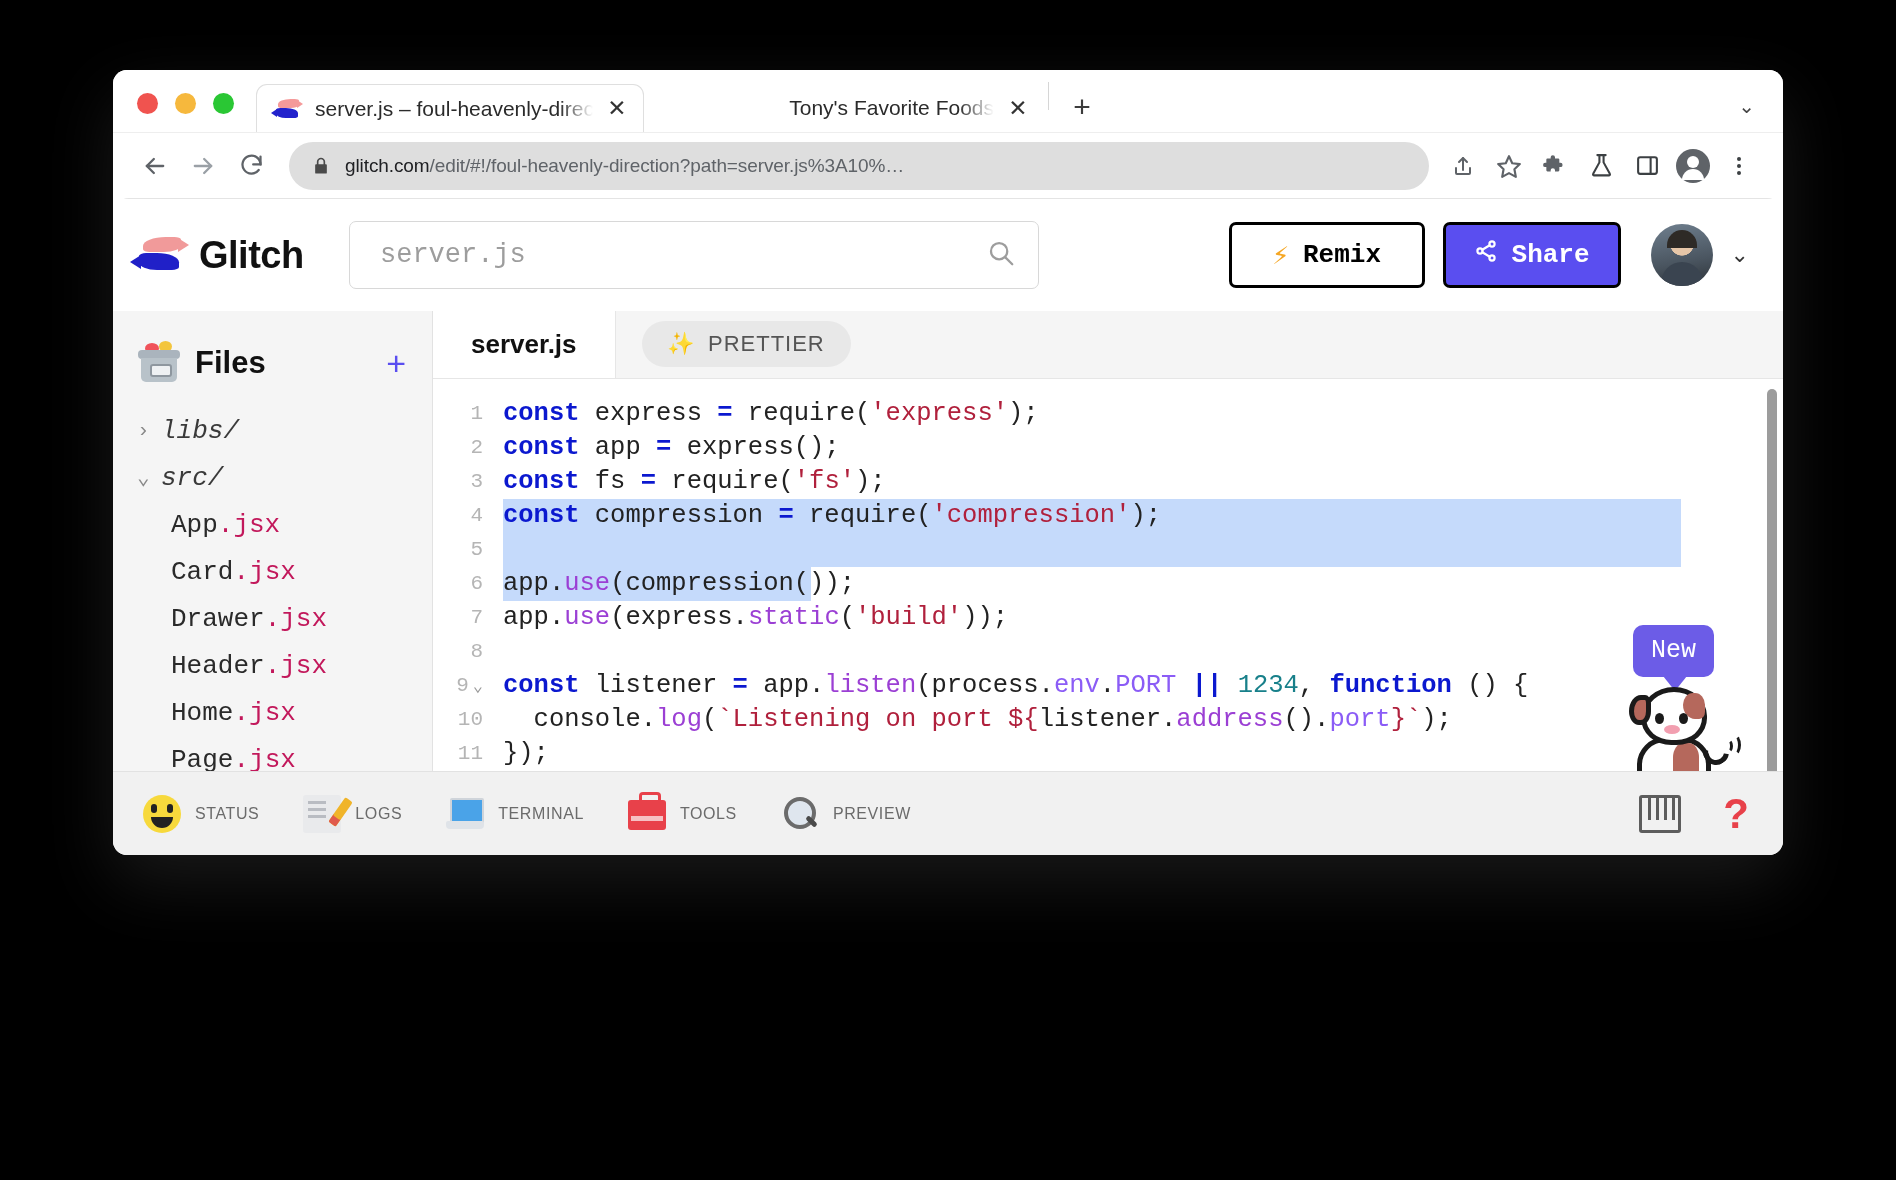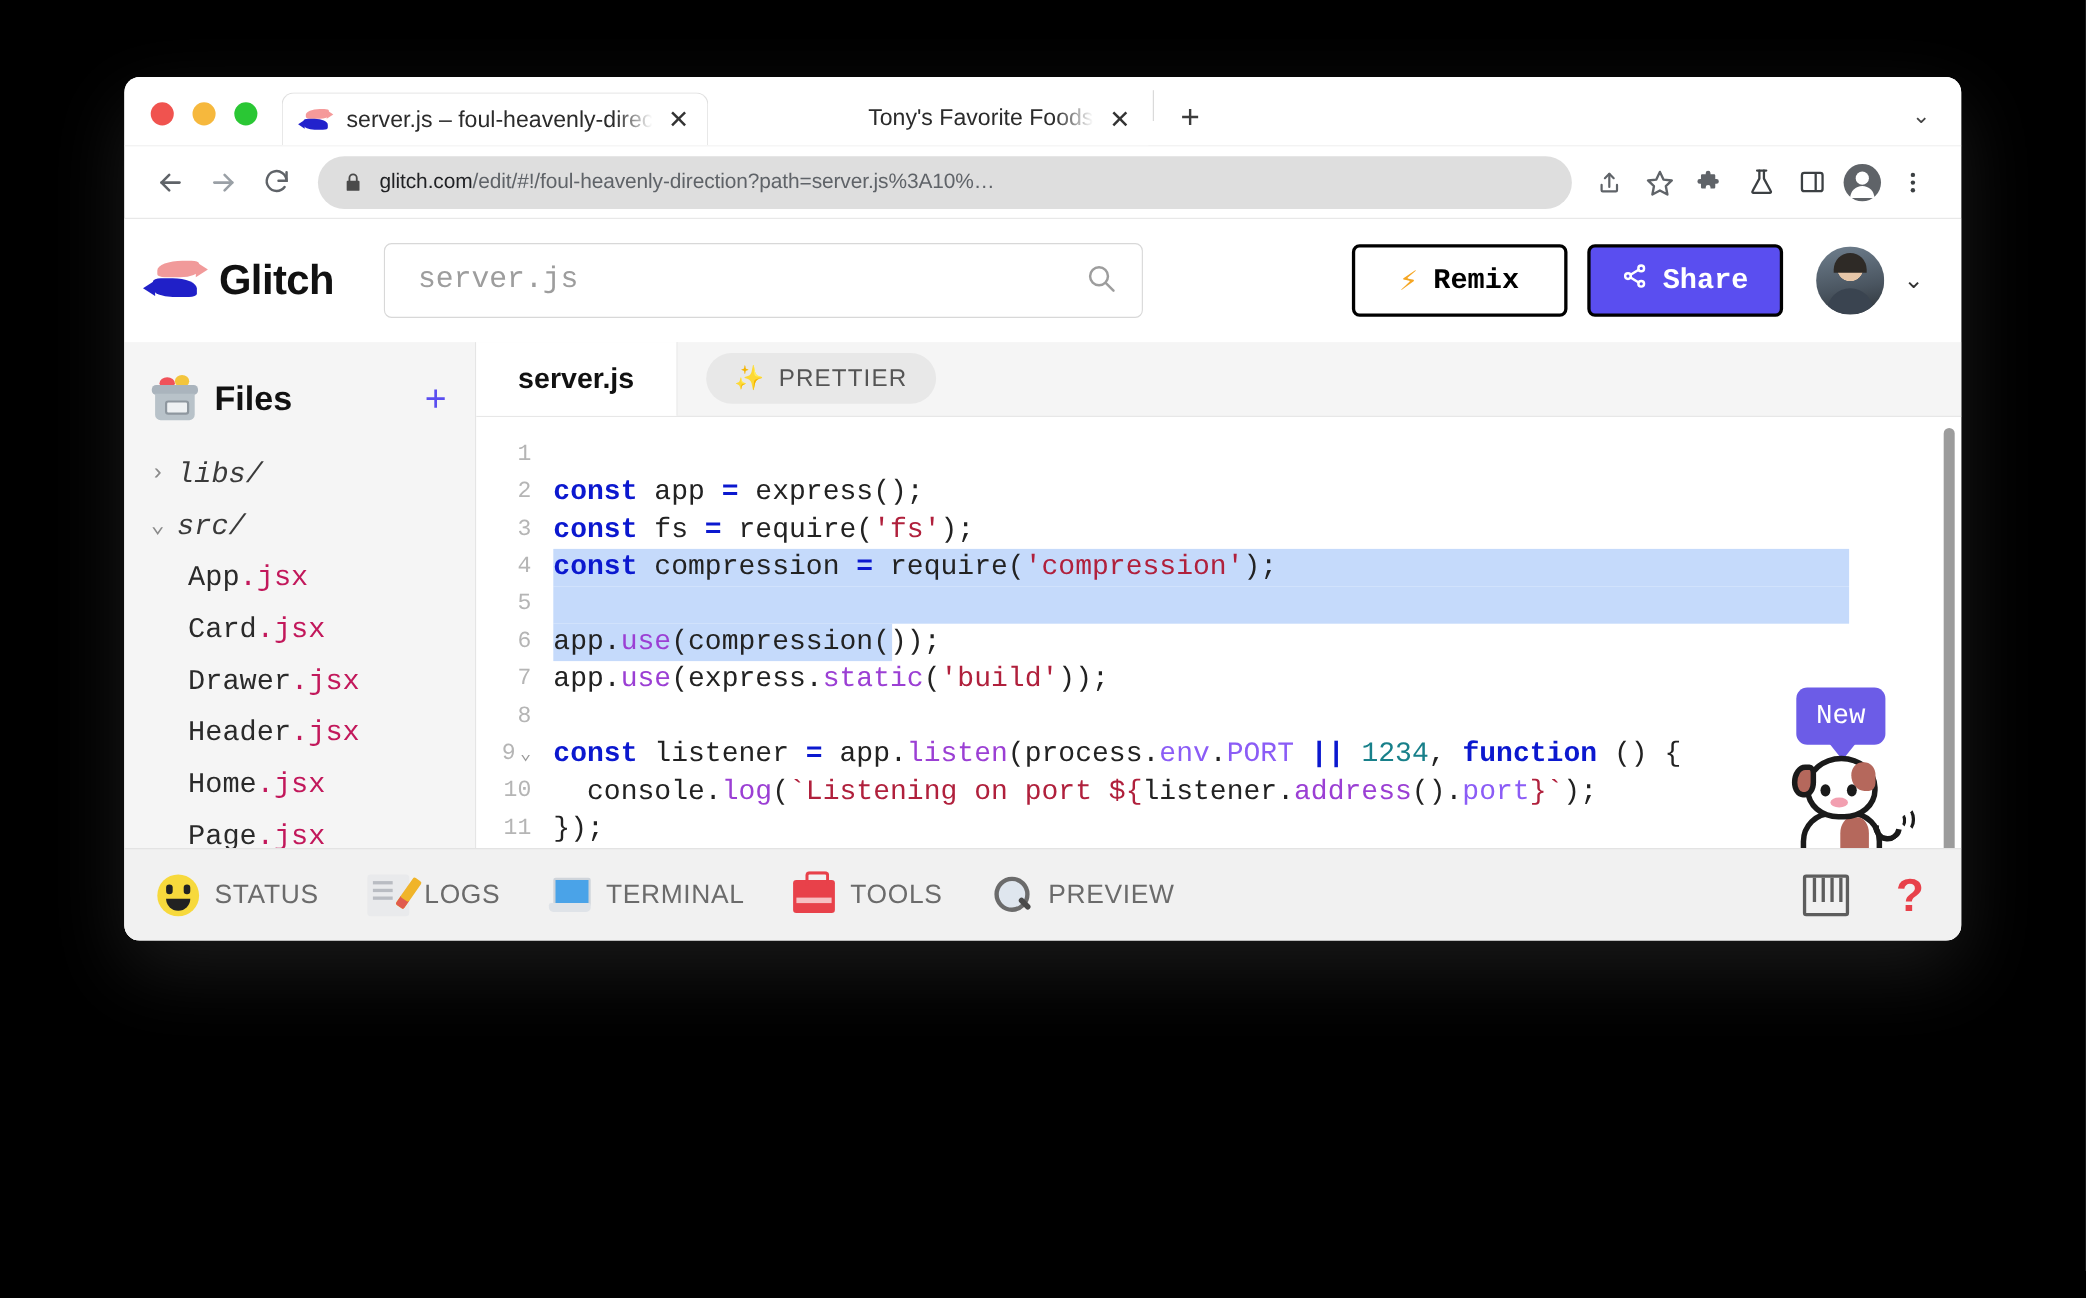--- a/index.html
+++ b/index.html
@@ -85,21 +85,21 @@
     font-size: 19px; color:#202124; white-space: nowrap; overflow: hidden;
     flex: 1 1 auto; letter-spacing: -0.1px;
   }
   .urltext .dim { color:#5f6368; }
   .omniicon { width: 44px; height:44px; display:flex; align-items:center; justify-content:center; color:#5f6368; flex:none; margin-left:2px; }
   .avatar-omni { width: 34px; height:34px; border-radius:50%; background:#5f6368; position:relative; }
   .avatar-omni:before{content:''; position:absolute; left:50%; top:7px; transform:translateX(-50%); width:12px; height:12px; border-radius:50%; background:#fff;}
   .avatar-omni:after{content:''; position:absolute; left:50%; bottom:3px; transform:translateX(-50%); width:22px; height:11px; border-radius:11px 11px 0 0; background:#fff;}
 
   
-  .app { position:absolute; left:0; right:0; top:128px; bottom:0; background:#fff; border-top:1px solid #e4e4e4; }
+  .app { position:absolute; left:0; right:0; top:128px; bottom:0; background:#fff; border-top:1px solid #e4e4e4;border-radius:16px; }
 
   .ghead { height: 112px; display:flex; align-items:center; padding: 0 34px 0 24px; background:#fff; }
   .logo { display:flex; align-items:center; gap: 6px; width: 212px; flex:none; }
   .logofish { position:relative; width: 56px; height: 40px; }
   .logofish .lf1 { position:absolute; left:6px; top:2px; width:38px; height:15px; background:#f19a9a; border-radius:60% 18% 45% 18%; }
   .logofish .lf1:after{content:''; position:absolute; right:-8px; top:1px; border-left:11px solid #f19a9a; border-top:7px solid transparent; border-bottom:7px solid transparent;}
   .logofish .lf2 { position:absolute; left:2px; top:18px; width:40px; height:17px; background:#2020c8; border-radius:18% 55% 18% 45%; }
   .logofish .lf2:after{content:''; position:absolute; left:-9px; top:2px; border-right:11px solid #2020c8; border-top:7px solid transparent; border-bottom:7px solid transparent;}
   .logotext { font-size: 38px; font-weight: 700; color:#111; letter-spacing:-0.5px; }
 
@@ -206,21 +206,21 @@
                border-radius:50%; border-right-color:transparent; border-top-color:transparent; transform:rotate(-35deg); }
   .wave { position:absolute; left: 92px; top: 44px; width: 22px; height: 30px; }
   .wave span { position:absolute; border: 3px solid #1a1a1a; border-radius:50%;
                border-left-color:transparent; border-bottom-color:transparent; border-top-color:transparent;}
   .wave .w1 { left:0; top:8px; width:10px; height:14px;}
   .wave .w2 { left:4px; top:3px; width:14px; height:22px;}
 
   
   .gfoot { position:absolute; left:0; right:0; bottom:0; height: 84px; background:#f1f1f1;
            display:flex; align-items:center; padding: 0 34px 0 30px; border-top:1px solid #e2e2e2; }
-  .fitem { display:flex; align-items:center; gap: 14px; margin-right: 44px; font-size: 24px; color:#6b6b6b; letter-spacing: .6px; }
+  .fitem { display:flex; align-items:center; gap: 14px; margin-right: 44px; font-size: 16px; color:#6b6b6b; letter-spacing: .6px; }
   .fspacer { flex:1 1 auto; }
   .fico { width: 38px; height: 38px; position:relative; flex:none; }
 
   .ic-status { border-radius:50%; background:#f7d93c; }
   .ic-status:before{content:''; position:absolute; left:8px; top:9px; width:6px; height:9px; background:#222; border-radius:3px;
                     box-shadow: 16px 0 0 #222;}
   .ic-status:after{content:''; position:absolute; left:8px; top:22px; width:22px; height:11px; background:#222; border-radius:0 0 11px 11px;}
   .ic-logs { background:#e9eaec; border-radius:3px; }
   .ic-logs:before{content:''; position:absolute; left:5px; top:6px; width:18px; height:3px; background:#b9bcc2;
                   box-shadow:0 7px 0 #b9bcc2, 0 14px 0 #b9bcc2;}
@@ -450,20 +450,21 @@
             <div class="prettier">
               <span class="sparkle">✨</span>
               <span>PRETTIER</span>
             </div>
           </div>
 
           <div class="code">
 
             <div class="cline">
               <span class="gutter">1</span>
+              <span class="ctext"><span class="k-const">const</span><span class="k-plain"> express </span><span class="k-op">=</span><span class="k-plain"> require(</span><span class="k-str">'express'</span><span class="k-plain">);</span></span>
             </div>
 
             <div class="cline">
               <span class="gutter">2</span>
               <span class="ctext"><span class="k-const">const</span><span class="k-plain"> app </span><span class="k-op">=</span><span class="k-plain"> express();</span></span>
             </div>
 
             <div class="cline">
               <span class="gutter">3</span>
               <span class="ctext"><span class="k-const">const</span><span class="k-plain"> fs </span><span class="k-op">=</span><span class="k-plain"> require(</span><span class="k-str">'fs'</span><span class="k-plain">);</span></span>

